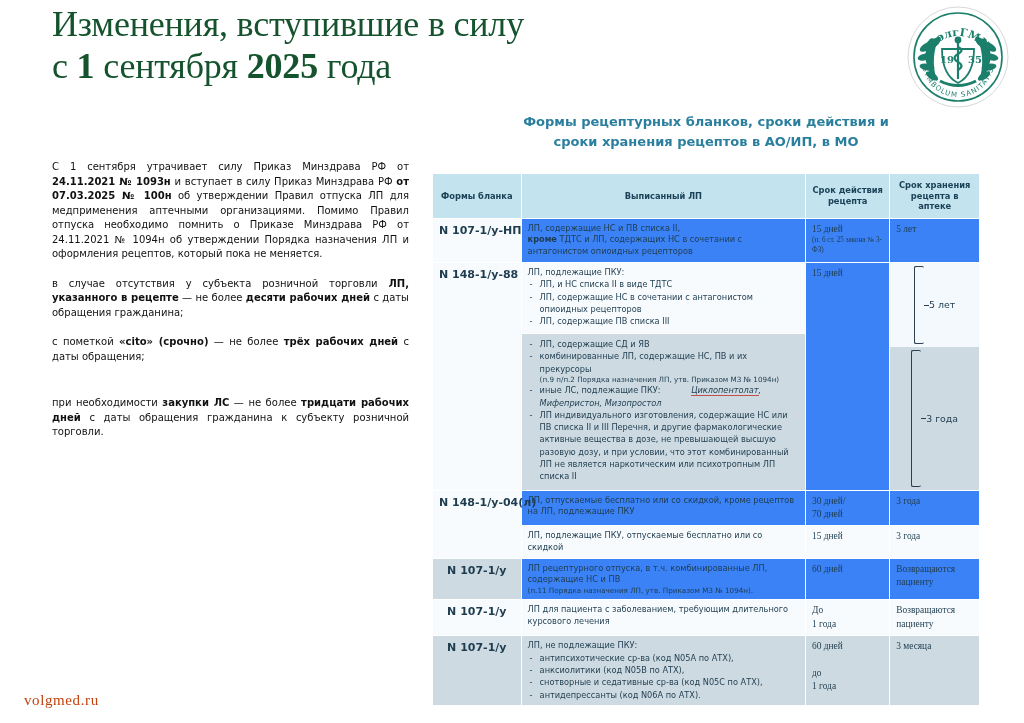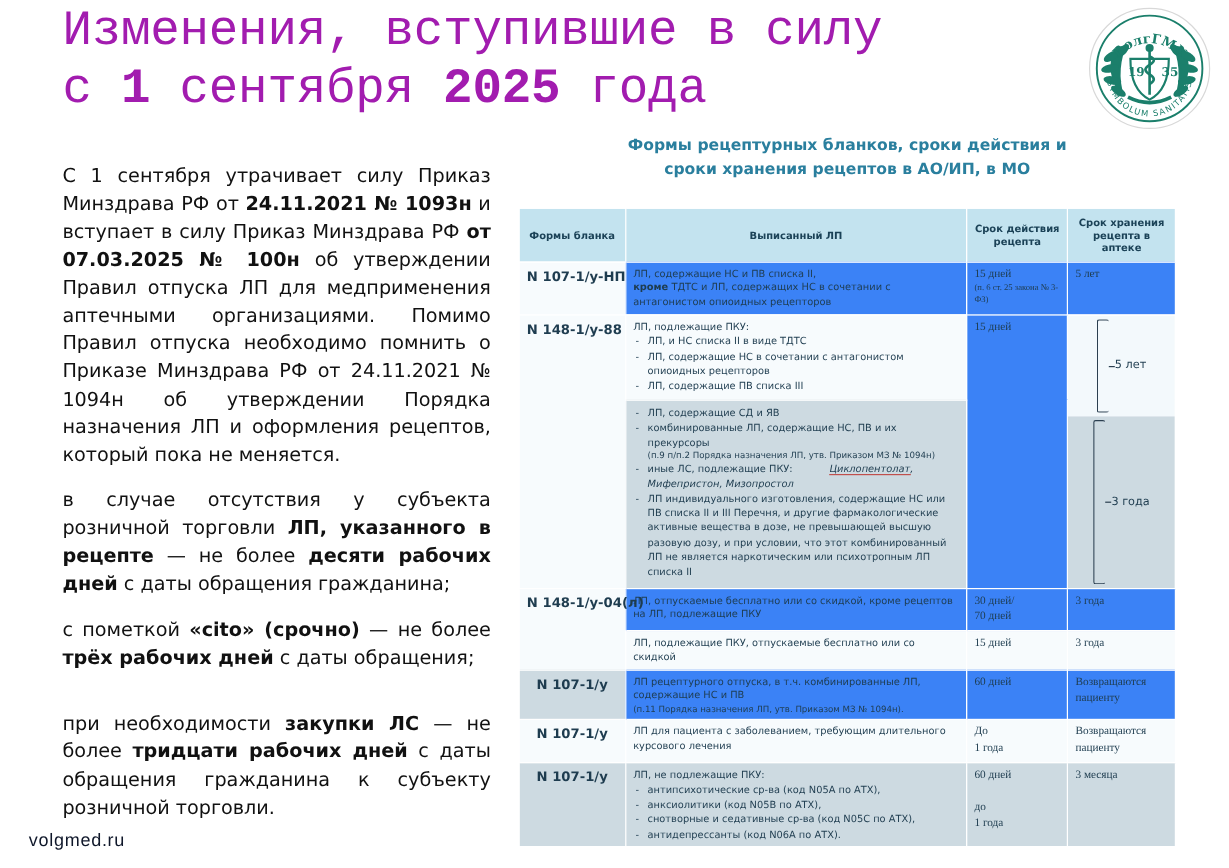--- a/index.html
+++ b/index.html
@@ -15,45 +15,45 @@
     font-family: "DejaVu Sans", "Liberation Sans", sans-serif;
     color: #1b1b1b;
   }
 
   
   #slide-title {
     position: absolute;
     left: 52px;
     top: 4px;
     width: 800px;
-    font-family: Liberation Mono, monospace;
-    color: #a21caf;
-    font-size: 41px;
+    font-family: Liberation Serif, serif;
+    color: #14532d;
+    font-size: 36px;
     line-height: 1.16;
     letter-spacing: -0.2px;
   }
   #slide-title .ttl-line { display: block; white-space: nowrap; }
   #slide-title .strong { font-weight: bold; }
 
   
   #logo {
     position: absolute;
     right: 14px;
     top: 5px;
     width: 104px;
     height: 104px;
   }
 
   
   #left-col {
     position: absolute;
     left: 52px;
-    top: 135px;
+    top: 160px;
     width: 357px;
-    font-size: 16px;
+    font-size: 10px;
     line-height: 1.45;
     text-align: justify;
     color: #111;
   }
   #left-col p { margin: 0 0 15px 0; }
   #left-col p:last-child { margin-bottom: 0; margin-top: 32px; }
   #left-col b { font-weight: bold; }
 
   
   #table-panel {
@@ -178,23 +178,23 @@
     justify-content: center;
   }
   .store-split .p1 { height: 84px; background: #f3f9fc; }
   .store-split .p2 { height: 143px; background: #cddae1; }
 
   
   #footer {
     position: absolute;
     left: 24px;
     bottom: 14px;
-    font-family: Liberation Sans, sans-serif;
+    font-family: Liberation Serif, serif;
     font-size: 15px;
-    color: #0f172a;
+    color: #c2410c;
     letter-spacing: 0.6px;
   }
 </style>
 </head>
 <body>
 
 <div id="slide-title">
   <span class="ttl-line">Изменения, вступившие в силу</span>
   <span class="ttl-line"><span>с </span><span class="strong">1</span><span> сентября </span><span class="strong">2025</span><span> года</span></span>
 </div>

